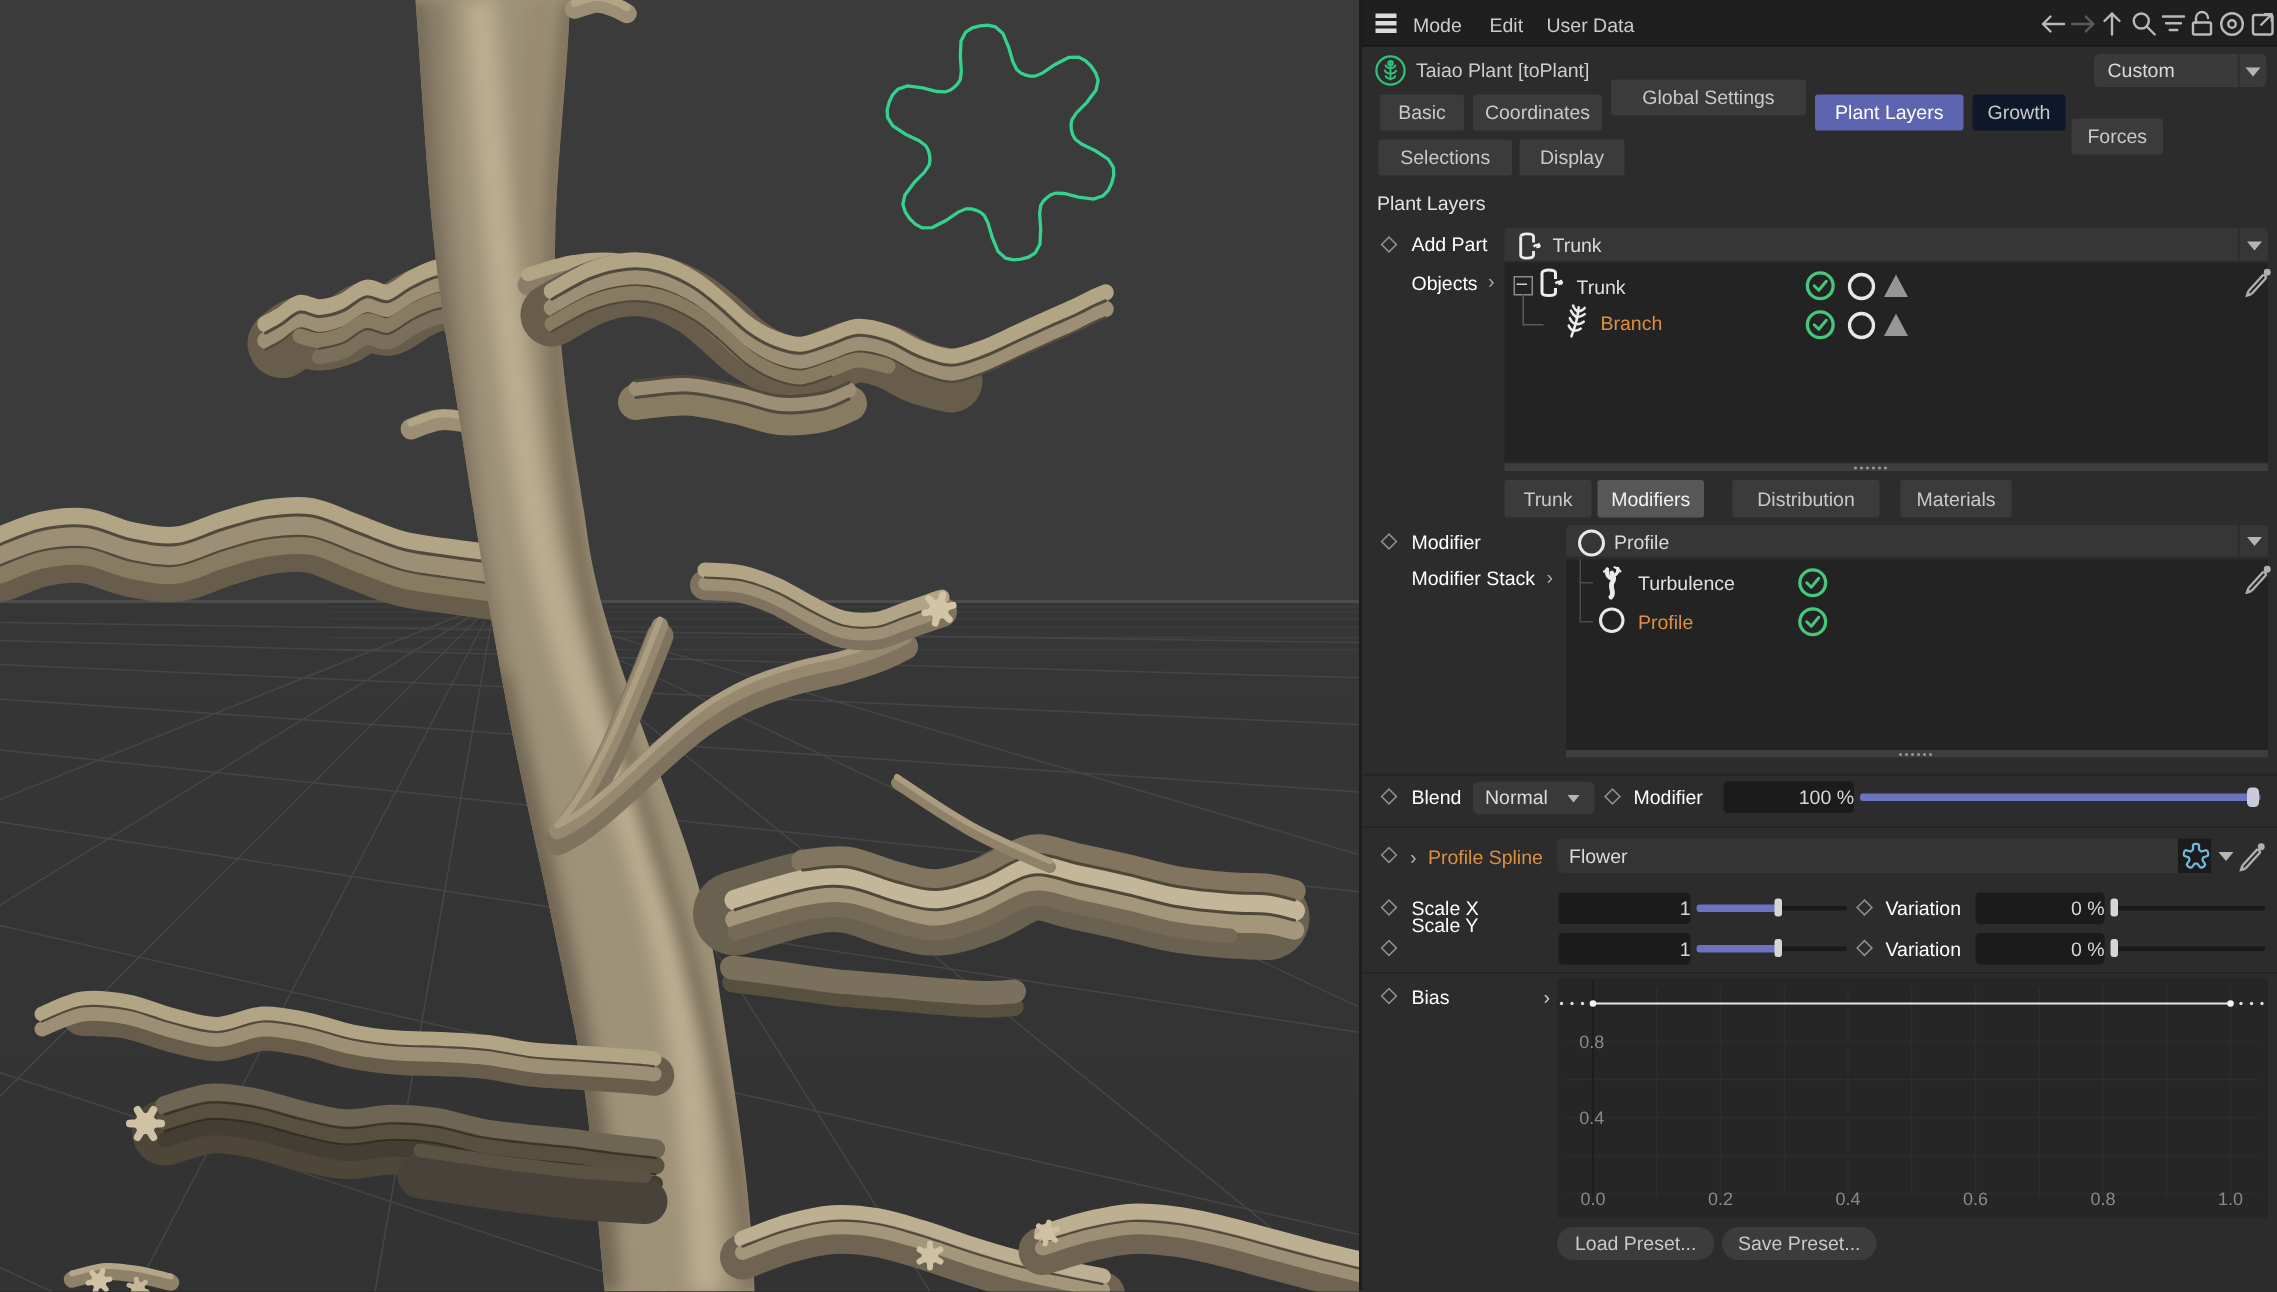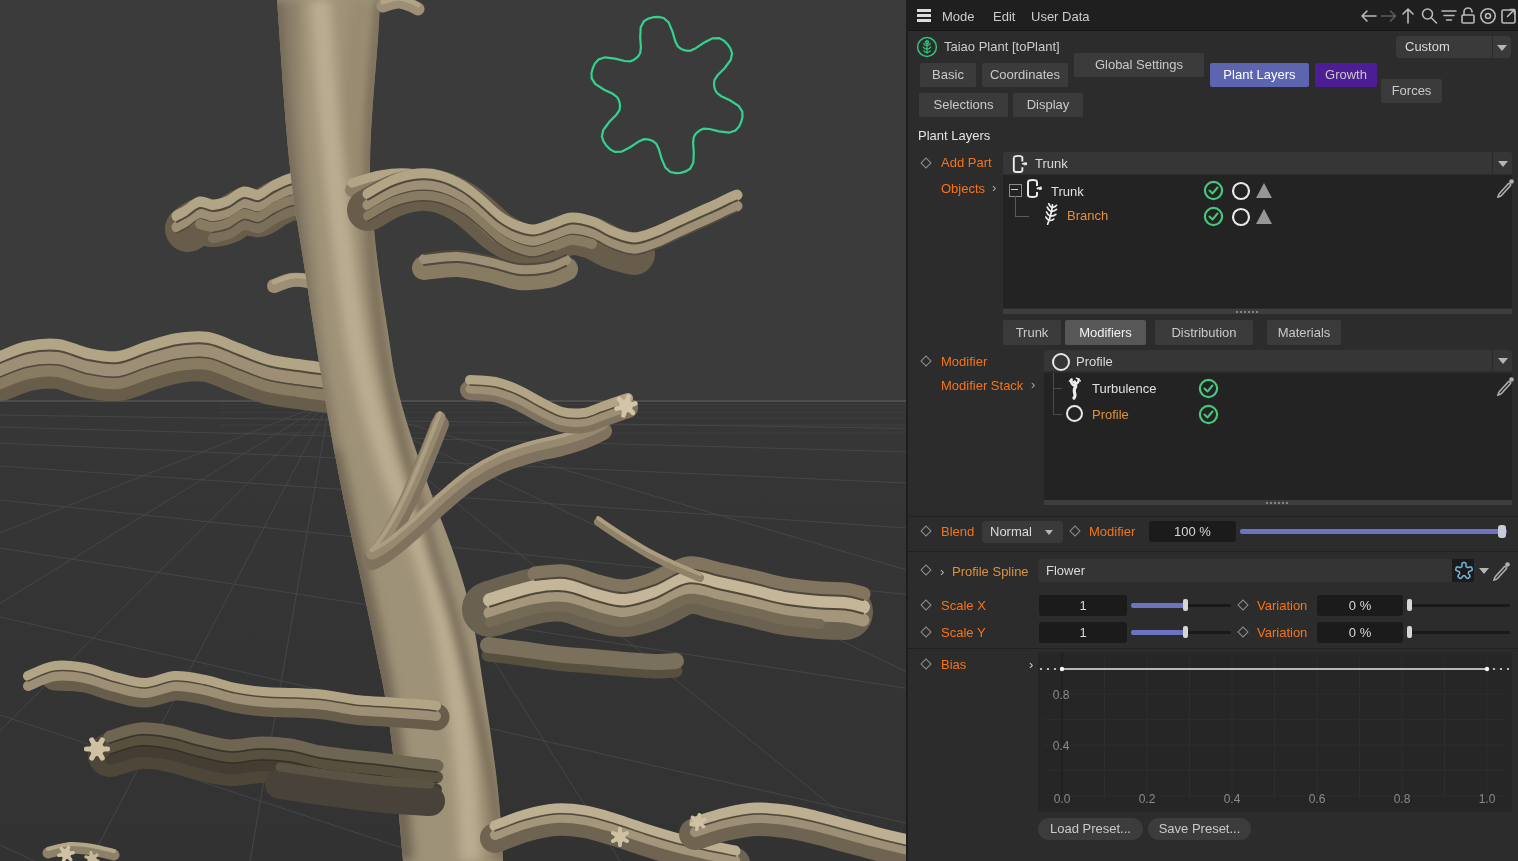--- a/index.html
+++ b/index.html
@@ -1,22 +1,22 @@
 <!DOCTYPE html>
 <html><head><meta charset="utf-8"><title>c4d</title>
 <style>
 html,body{margin:0;padding:0;width:1518px;height:861px;background:#2c2c2c;overflow:hidden;
  font-family:"Liberation Sans",sans-serif;-webkit-font-smoothing:antialiased}
 .a{position:absolute}
-.lbl{position:absolute;font-size:13px;color:#f97316;white-space:nowrap}
+.lbl{position:absolute;font-size:13px;color:#ffffff;white-space:nowrap}
 .btn{position:absolute;background:#3b3b3b;border-radius:2px;font-size:13px;color:#c9c9c9;
  text-align:center;line-height:24px;height:24px}
 .dia{position:absolute;width:6px;height:6px;border:1px solid #909090;transform:rotate(45deg)}
 .inp{position:absolute;background:#1b1b1b;border-radius:3px;font-size:13px;color:#d8d8d8;
- text-align:center;height:21px;line-height:21px}
+ text-align:right;height:21px;line-height:21px}
 .fld{position:absolute;background:#363636;font-size:13px;color:#dadada;height:22px;line-height:22px}
 .box{position:absolute;background:#232323}
 .arr{position:absolute;width:0;height:0}
 </style></head>
 <body>
 <svg width="908" height="861" viewBox="0 0 908 861" style="position:absolute;left:0;top:0">
 <defs>
 <linearGradient id="groundv" x1="0" y1="0" x2="0" y2="1">
         <stop offset="0" stop-color="#000000" stop-opacity="0"></stop>
         <stop offset="1" stop-color="#000000" stop-opacity="0.07"></stop>
@@ -181,21 +181,21 @@
       <path d="M11,13 C9.2,13 7.8,12.2 7.3,11 M11,13 C12.8,13 14.2,12.2 14.7,11"></path>
       <path d="M11,16.5 C9.4,16.5 8.2,15.8 7.8,14.8 M11,16.5 C12.6,16.5 13.8,15.8 14.2,14.8"></path>
     </g>
   </svg>
 <div class="lbl" style="left:944px;top:39px;color:#cccccc">Taiao Plant [toPlant]</div>
 <div class="fld" style="left:1396px;top:36px;width:115px;height:22px;border-radius:4px;background:#3a3a3a"><span style="margin-left:9px">Custom</span><div class="a" style="left:96px;top:0;width:1px;height:22px;background:#2c2c2c"></div><div class="arr" style="left:101px;top:9px;border-left:5px solid transparent;border-right:5px solid transparent;border-top:6px solid #b5b5b5"></div></div>
 <div class="btn" style="left:920px;top:63px;width:56px;background:#3b3b3b;color:#c9c9c9">Basic</div>
 <div class="btn" style="left:982px;top:63px;width:86px;background:#3b3b3b;color:#c9c9c9">Coordinates</div>
 <div class="btn" style="left:1074px;top:53px;width:130px;background:#3b3b3b;color:#c9c9c9">Global Settings</div>
 <div class="btn" style="left:1210px;top:63px;width:99px;background:#5d64b0;color:#ffffff">Plant Layers</div>
-<div class="btn" style="left:1315px;top:63px;width:62px;background:#4c1d95;color:#c9c9c9">Growth</div>
+<div class="btn" style="left:1315px;top:63px;width:62px;background:#0f172a;color:#c9c9c9">Growth</div>
 <div class="btn" style="left:1381px;top:79px;width:61px;background:#3b3b3b;color:#c9c9c9">Forces</div>
 <div class="btn" style="left:919px;top:93px;width:89px">Selections</div>
 <div class="btn" style="left:1013px;top:93px;width:70px">Display</div>
 <div class="lbl" style="left:918px;top:128px;color:#e3e3e3">Plant Layers</div>
 <div class="dia" style="left:922px;top:159px"></div>
 <div class="lbl" style="left:941px;top:155px">Add Part</div>
 <div class="fld" style="left:1003px;top:152px;width:509px;border-radius:3px 3px 0 0">
     <div class="a" style="left:489px;top:0;width:1px;height:22px;background:#2a2a2a"></div>
     <div class="arr" style="left:495px;top:9px;border-left:5px solid transparent;border-right:5px solid transparent;border-top:6px solid #b5b5b5"></div>
   </div>
@@ -261,21 +261,21 @@
   </div>
 <svg class="a" style="left:1496px;top:178px" width="18" height="20" viewBox="0 0 18 20">
     <g stroke="#b0b0b0" stroke-width="1.6" fill="none">
       <path d="M3,16 L13,5 M5,18 L15,7"></path>
       <path d="M3,16 L2,19 L5,18"></path>
       <path d="M13,5 L15,7"></path>
     </g>
     <circle cx="15.5" cy="3.5" r="2.3" fill="#b0b0b0"></circle>
   </svg>
 <div class="btn" style="left:1003px;top:320px;width:58px;height:25px;line-height:25px">Trunk</div>
-<div class="btn" style="left:1065px;top:320px;width:81px;height:25px;line-height:25px;background:#575757;color:#f2f2f2">Modifiers</div>
+<div class="btn" style="left:1065px;top:320px;width:71px;height:25px;line-height:25px;background:#575757;color:#f2f2f2">Modifiers</div>
 <div class="btn" style="left:1155px;top:320px;width:98px;height:25px;line-height:25px">Distribution</div>
 <div class="btn" style="left:1267px;top:320px;width:74px;height:25px;line-height:25px">Materials</div>
 <div class="dia" style="left:922px;top:357px"></div>
 <div class="lbl" style="left:941px;top:354px">Modifier</div>
 <div class="fld" style="left:1044px;top:350px;width:468px;height:21px;line-height:21px;border-radius:3px 3px 0 0">
     <div class="a" style="left:448px;top:0;width:1px;height:21px;background:#2a2a2a"></div>
     <div class="arr" style="left:454px;top:8px;border-left:5px solid transparent;border-right:5px solid transparent;border-top:6px solid #b5b5b5"></div>
   </div>
 <div class="a" style="left:1052px;top:353px;width:14px;height:14px;border:2px solid #e8e8e8;border-radius:50%"></div>
 <div class="lbl" style="left:1076px;top:354px;color:#dadada">Profile</div>
@@ -354,21 +354,21 @@
 <div class="inp" style="left:1039px;top:595px;width:88px">1</div>
 <div class="a" style="left:1131px;top:604px;width:100px;height:3px;background:#1a1a1a"></div>
 <div class="a" style="left:1131px;top:603px;width:55px;height:5px;background:#6c74c1;border-radius:2px"></div>
 <div class="a" style="left:1183px;top:599px;width:5px;height:12px;background:#d6d6d6;border-radius:2px"></div>
 <div class="dia" style="left:1239px;top:601px"></div>
 <div class="lbl" style="left:1257px;top:598px">Variation</div>
 <div class="inp" style="left:1317px;top:595px;width:86px">0 %</div>
 <div class="a" style="left:1407px;top:604px;width:103px;height:3px;background:#1a1a1a"></div>
 <div class="a" style="left:1407px;top:599px;width:5px;height:12px;background:#d6d6d6;border-radius:2px"></div>
 <div class="dia" style="left:922px;top:628px"></div>
-<div class="lbl" style="left:941px;top:625px">Scale Y</div>
+<div class="lbl" style="left:941px;top:609px">Scale Y</div>
 <div class="inp" style="left:1039px;top:622px;width:88px">1</div>
 <div class="a" style="left:1131px;top:631px;width:100px;height:3px;background:#1a1a1a"></div>
 <div class="a" style="left:1131px;top:630px;width:55px;height:5px;background:#6c74c1;border-radius:2px"></div>
 <div class="a" style="left:1183px;top:626px;width:5px;height:12px;background:#d6d6d6;border-radius:2px"></div>
 <div class="dia" style="left:1239px;top:628px"></div>
 <div class="lbl" style="left:1257px;top:625px">Variation</div>
 <div class="inp" style="left:1317px;top:622px;width:86px">0 %</div>
 <div class="a" style="left:1407px;top:631px;width:103px;height:3px;background:#1a1a1a"></div>
 <div class="a" style="left:1407px;top:626px;width:5px;height:12px;background:#d6d6d6;border-radius:2px"></div>
 <div class="a" style="left:908px;top:648px;width:610px;height:1px;background:#222222"></div>

